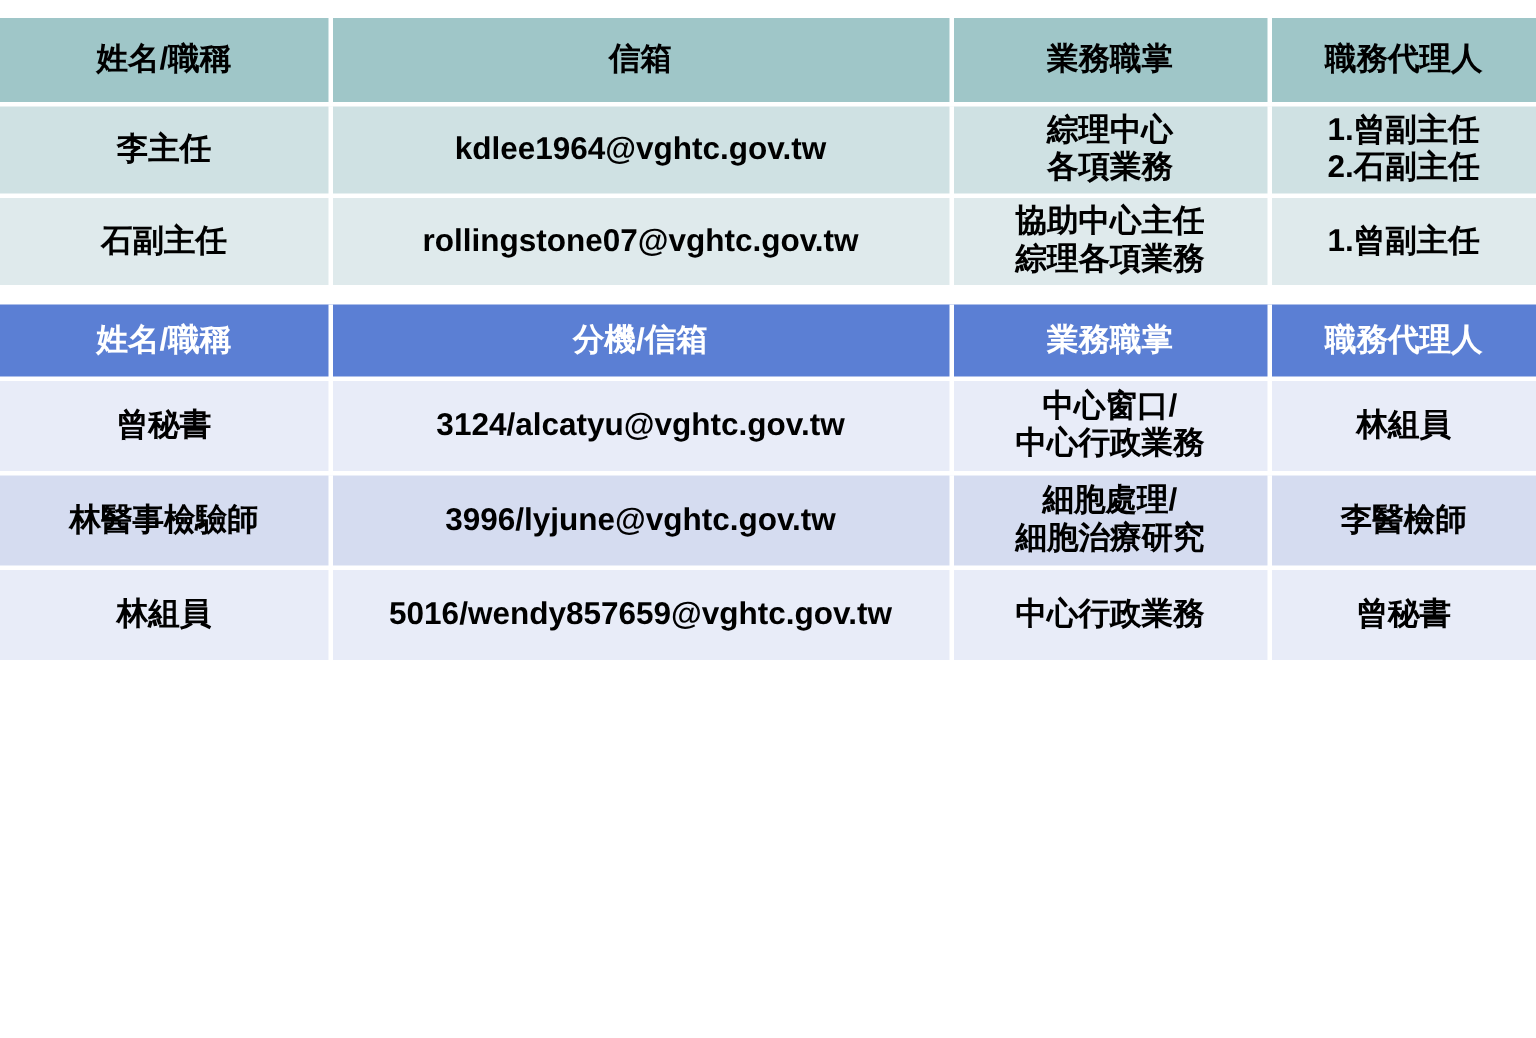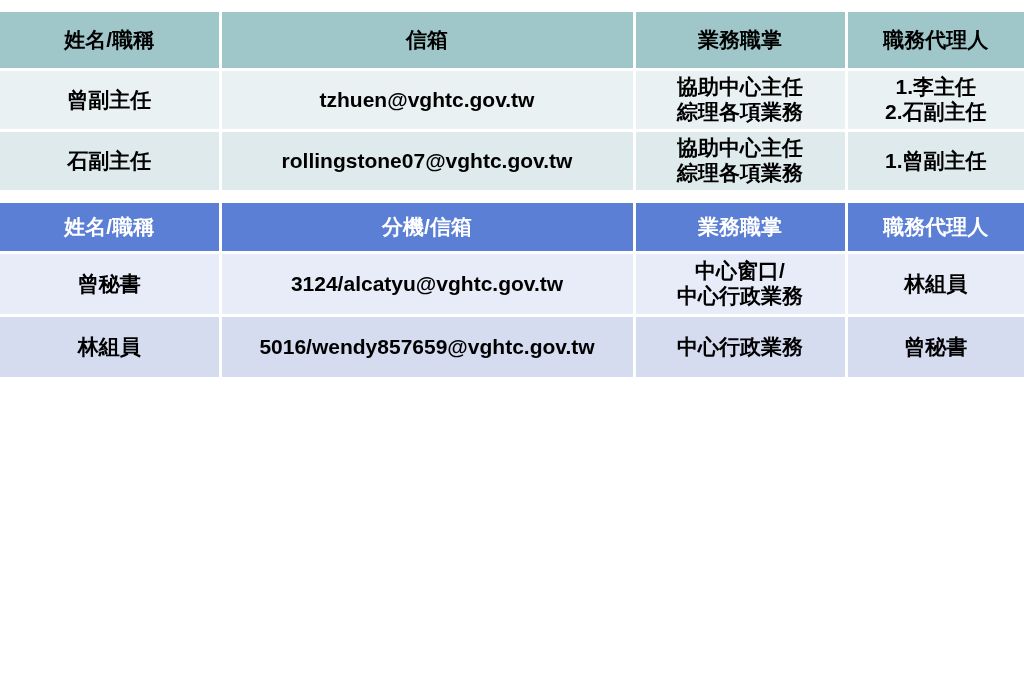--- a/index.html
+++ b/index.html
@@ -96,33 +96,33 @@
       <col style="width:178px">
     </colgroup>
     <tbody>
       <tr class="hdr">
         <th>姓名/職稱</th>
         <th>信箱</th>
         <th>業務職掌</th>
         <th>職務代理人</th>
       </tr>
 
-
-      <tr class="row-b">
-        <td>曾副主任</td>
-        <td>tzhuen@vghtc.gov.tw</td>
+      <tr class="row-a">
+        <td>李主任</td>
+        <td>kdlee1964@vghtc.gov.tw</td>
         <td>
-          <span class="cell-line">協助中心主任</span>
-          <span class="cell-line">綜理各項業務</span>
+          <span class="cell-line">綜理中心</span>
+          <span class="cell-line">各項業務</span>
         </td>
         <td>
-          <span class="cell-line">1.李主任</span>
+          <span class="cell-line">1.曾副主任</span>
           <span class="cell-line">2.石副主任</span>
         </td>
       </tr>
+
 
       <tr class="row-c">
         <td>石副主任</td>
         <td>rollingstone07@vghtc.gov.tw</td>
         <td>
           <span class="cell-line">協助中心主任</span>
           <span class="cell-line">綜理各項業務</span>
         </td>
         <td>
           <span class="cell-line">1.曾副主任</span>
@@ -153,20 +153,29 @@
         <td>3124/alcatyu@vghtc.gov.tw</td>
         <td class="small">
           <span class="cell-line">中心窗口/</span>
           <span class="cell-line">中心行政業務</span>
         </td>
         <td>林組員</td>
       </tr>
 
 
 
+      <tr class="body-row">
+        <td>林醫事檢驗師</td>
+        <td>3996/lyjune@vghtc.gov.tw</td>
+        <td class="small">
+          <span class="cell-line">細胞處理/</span>
+          <span class="cell-line">細胞治療研究</span>
+        </td>
+        <td>李醫檢師</td>
+      </tr>
 
 
       <tr class="body-row">
         <td>林組員</td>
         <td>5016/wendy857659@vghtc.gov.tw</td>
         <td class="small">
           <span class="cell-line">中心行政業務</span>
         </td>
         <td>曾秘書</td>
       </tr>

